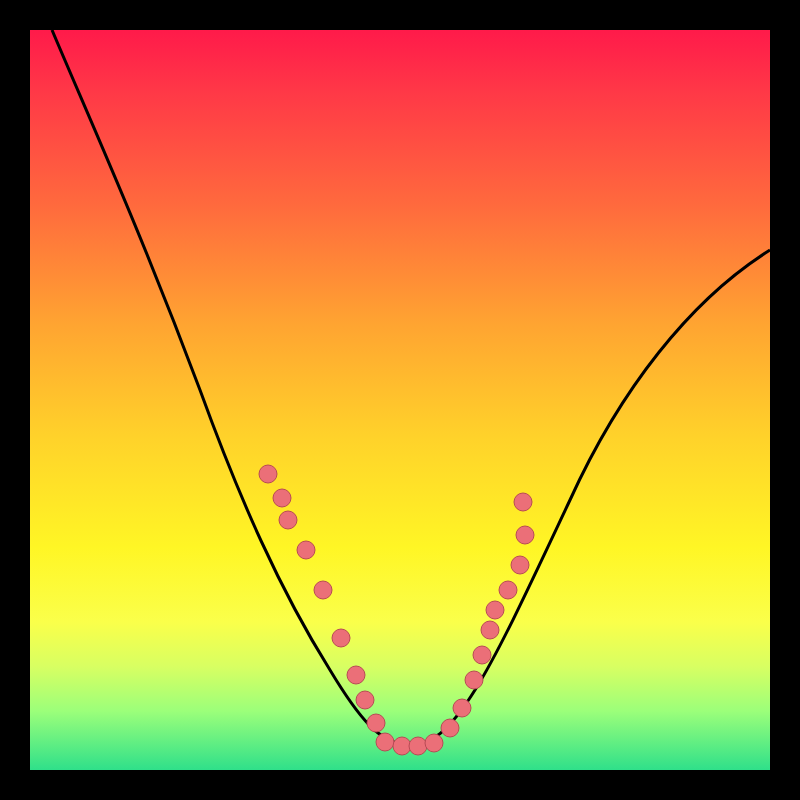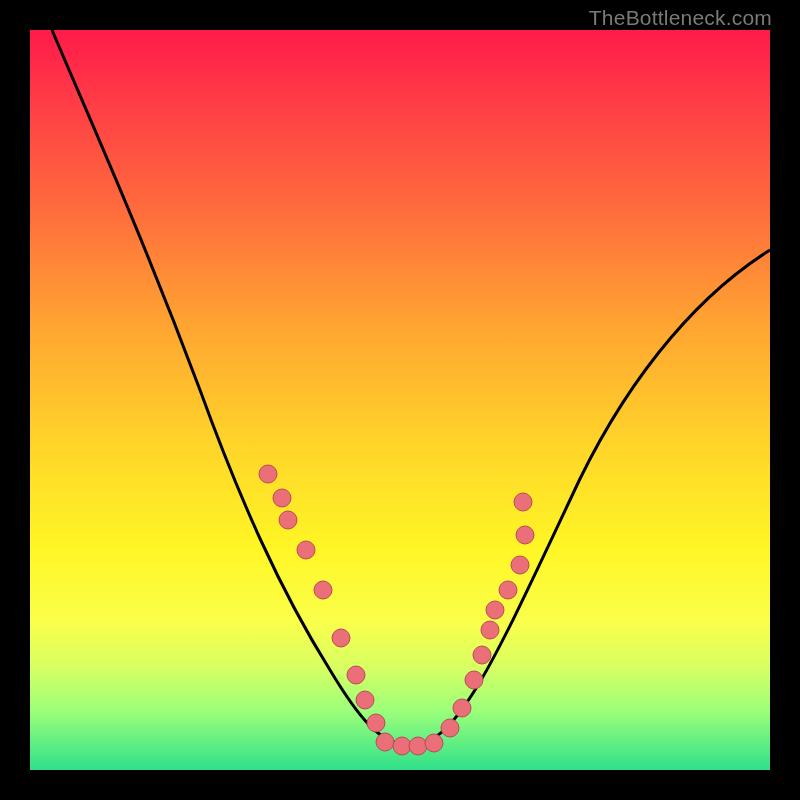--- a/index.html
+++ b/index.html
@@ -57,21 +57,20 @@
     fill: #eb6f78;
     stroke: #b84a55;
     stroke-width: 1;
   }
 </style>
 </head>
 <body>
 
 <div class="chart-wrap">
 
-  <div class="watermark">TheBottleneck.com</div>
 
   <div class="plot-area">
 
     <svg class="curve" viewBox="0 0 740 740" preserveAspectRatio="none">
 
       <path d="M 22 0
                C 60 90, 110 200, 170 360
                C 210 470, 250 560, 300 640
                C 330 690, 350 712, 375 715
                C 400 718, 420 700, 445 660

